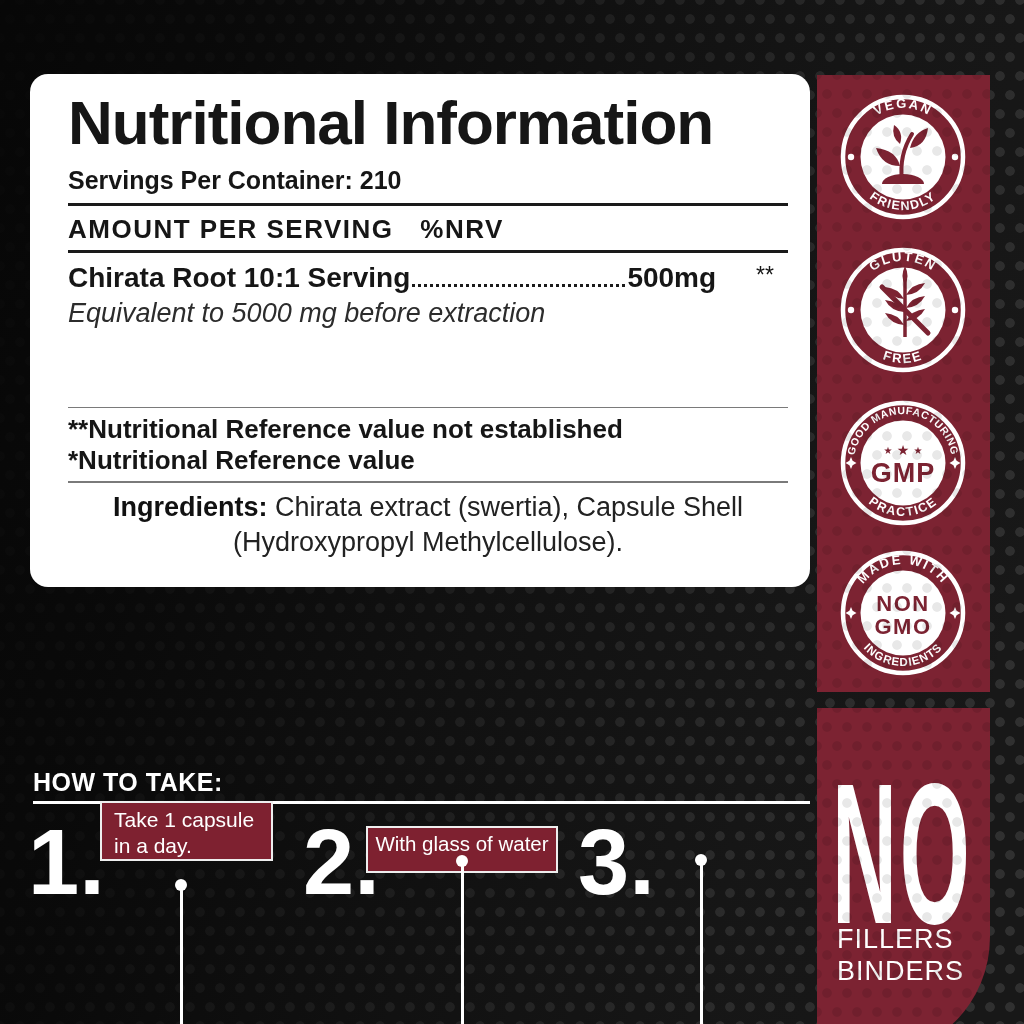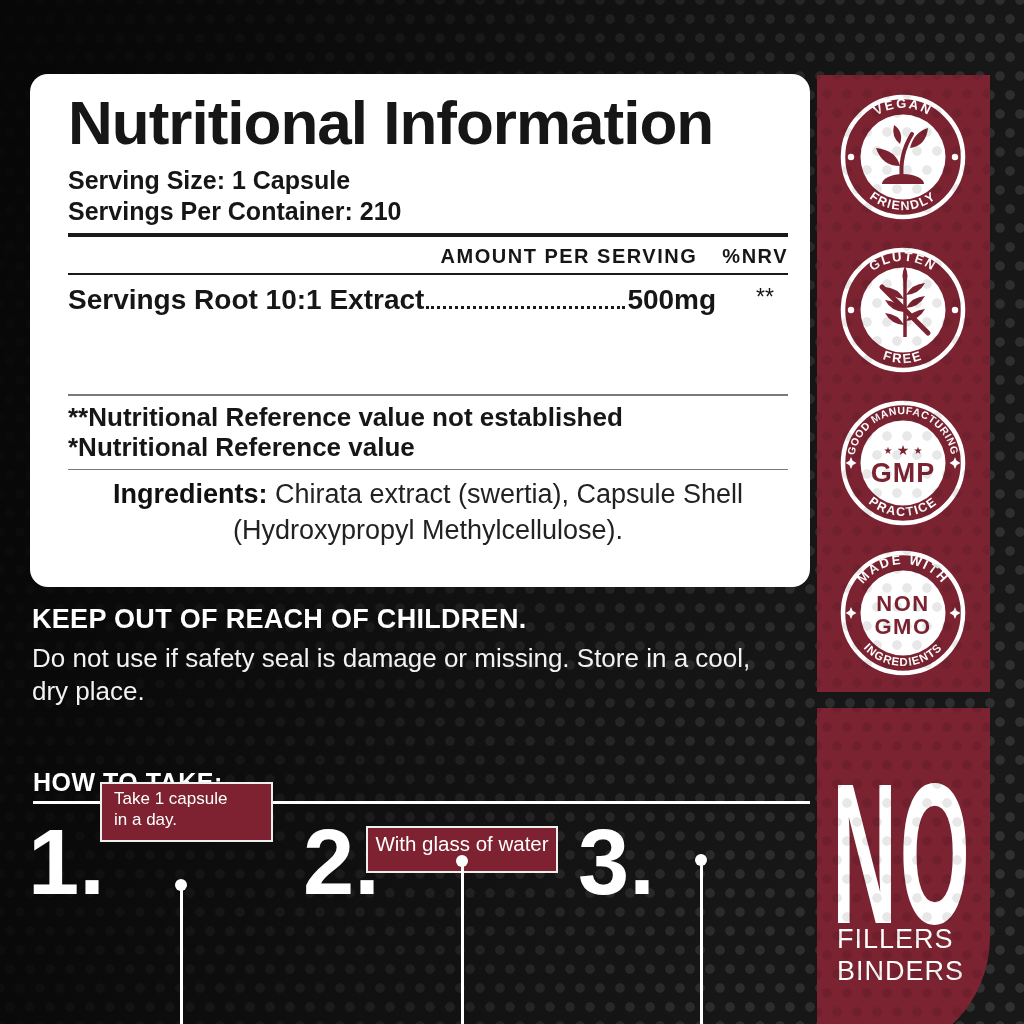--- a/index.html
+++ b/index.html
@@ -20,21 +20,21 @@
     background:#fff;color:#161616;box-sizing:border-box;
     padding:18px 22px 0 38px;
     border-radius:18px;
   }
   .np-title{font-size:62px;font-weight:bold;letter-spacing:-1px;line-height:1;white-space:nowrap;}
   .np-serving{margin-top:11px;font-size:25px;font-weight:bold;line-height:1.22;}
   .rule{border:0;margin:0;background:#1a1a1a;}
   .rule.thick{height:3.5px;margin-top:7px;}
   .rule.medium{height:2.5px;margin-top:5px;}
   .rule.thin{height:1.5px;background:#7a7a7a;}
-  .amount-row{margin-top:8px;text-align:right;font-size:20px;font-weight:bold;letter-spacing:1.5px;}
+  .amount-row{margin-top:8px;font-size:26px;font-weight:bold;letter-spacing:1.5px;}
   .amount-row .nrv{margin-left:18px;}
   .nutrient-row{margin-top:9px;display:flex;align-items:flex-end;font-size:28px;}
   .nutrient-row .nname{font-weight:bold;white-space:nowrap;}
   .nutrient-row .leader{flex:1;border-bottom:3.5px dotted #1a1a1a;margin:0 2px 7px 2px;}
   .nutrient-row .nvalue{font-weight:700;white-space:nowrap;}
   .nutrient-row .nnrv{font-size:23px;margin-left:40px;margin-right:14px;align-self:flex-start;}
   .equiv{margin-top:4px;font-size:27px;font-style:italic;color:#2c2c2c;}
   .spacer-v{height:78px;}
   .footnote{font-size:26px;font-weight:bold;line-height:1.18;}
   .footnote.first{margin-top:6px;}
@@ -46,21 +46,21 @@
   .warning h2{margin:0;font-size:27px;letter-spacing:0.3px;}
   .warning p{margin:7px 0 0 0;font-size:26px;font-weight:400;line-height:1.25;color:#f2f2f2;}
   
   .howto-heading{position:absolute;left:33px;top:768px;color:#fff;font-size:25px;font-weight:bold;letter-spacing:0.5px;}
   .howto-rule{position:absolute;left:33px;top:801px;width:777px;height:3px;background:#fff;}
   .step-num{position:absolute;color:#fff;font-size:92px;font-weight:bold;line-height:1;}
   .step-num.n1{left:28px;top:816px;}
   .step-num.n2{left:303px;top:816px;}
   .step-num.n3{left:578px;top:816px;}
   .step-box{position:absolute;background:#7e2130;border:2px solid #eee;box-sizing:border-box;color:#fff;}
-  .step-box.b1{left:100px;top:782px;width:173px;height:60px;font-size:17px;line-height:1.26;padding:4px 0 0 12px;}
+  .step-box.b1{left:100px;top:801px;width:173px;height:60px;font-size:21px;line-height:1.26;padding:4px 0 0 12px;}
   .step-box.b2{left:366px;top:826px;width:192px;height:47px;font-size:20.5px;line-height:31px;text-align:center;}
   .step-box.b3{left:652px;top:825px;width:119px;height:36px;font-size:20.5px;line-height:31px;text-align:center;}
   .step-dot{position:absolute;width:12px;height:12px;border-radius:50%;background:#fff;}
   .step-dot.d1{left:175px;top:879px;}
   .step-dot.d2{left:456px;top:855px;}
   .step-dot.d3{left:695px;top:854px;}
   .step-line{position:absolute;width:3px;background:#fff;}
   .step-line.l1{left:180px;top:885px;height:139px;}
   .step-line.l2{left:461px;top:861px;height:163px;}
   .step-line.l3{left:700px;top:860px;height:164px;}
@@ -84,47 +84,43 @@
   .no-line.f1{top:216px;} .no-line.f2{top:248px;}
 </style>
 </head>
 <body>
 
 <div class="canvas">
 
   <section class="white-panel">
     <div class="np-title">Nutritional Information</div>
     <div class="np-serving">
-      <div>Serving Size: 1 Capsule</div>
       <div>Servings Per Container: 210</div>
     </div>
     <div class="rule thick"></div>
     <div class="amount-row">
       <span>AMOUNT PER SERVING</span>
       <span class="nrv">%NRV</span>
     </div>
     <div class="rule medium"></div>
     <div class="nutrient-row">
-      <span class="nname">Servings Root 10:1 Extract</span>
+      <span class="nname">Chirata Root 10:1 Serving</span>
       <span class="leader"></span>
       <span class="nvalue">500mg</span>
       <span class="nnrv">**</span>
     </div>
+    <div class="equiv">Equivalent to 5000 mg before extraction</div>
     <div class="spacer-v"></div>
     <div class="rule thin"></div>
     <div class="footnote first">**Nutritional Reference value not established</div>
     <div class="footnote">*Nutritional Reference value</div>
     <div class="rule thin r3"></div>
     <p class="ingredients"><b>Ingredients:</b><span> Chirata extract (swertia), Capsule Shell (Hydroxypropyl Methylcellulose).</span></p>
   </section>
 
-  <section class="warning">
-    <h2>KEEP OUT OF REACH OF CHILDREN.</h2>
-    <p>Do not use if safety seal is damage or missing. Store in a cool, dry place.</p>
-  </section>
 
   <div class="howto-heading">HOW TO TAKE:</div>
   <div class="howto-rule"></div>
 
   <div class="step-num n1">1.</div>
   <div class="step-box b1">
     <div>Take 1 capsule</div>
     <div>in a day.</div>
   </div>
   <div class="step-dot d1"></div>

